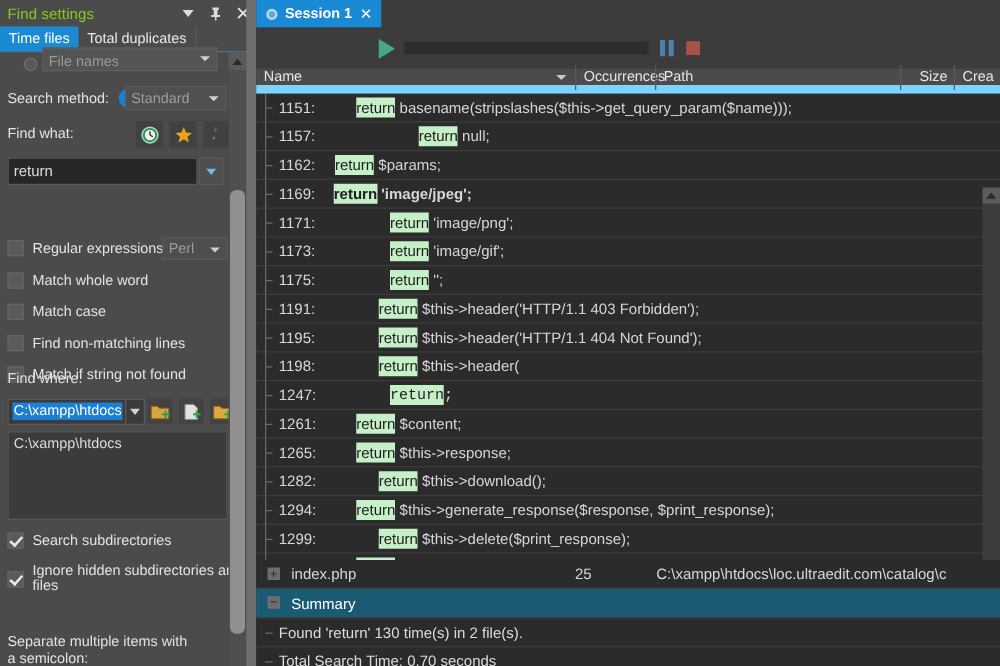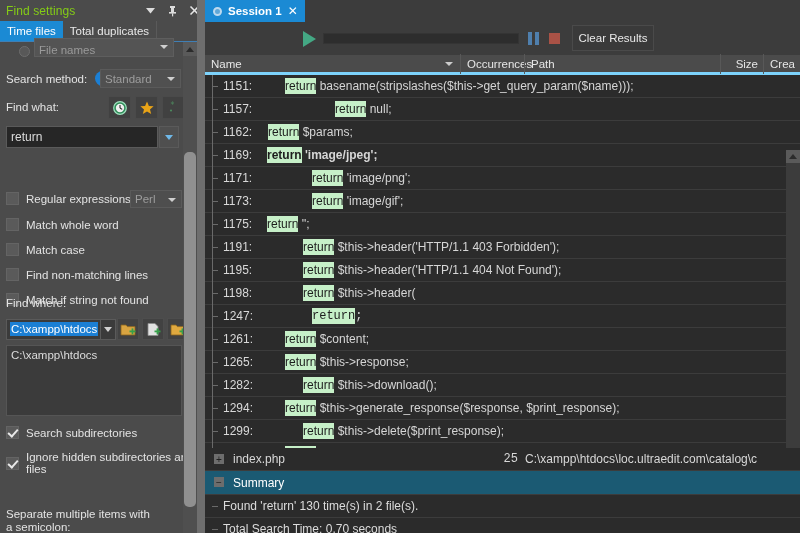--- a/index.html
+++ b/index.html
@@ -196,21 +196,21 @@
   .pause-ico span { width: 4px; height: 13px; background: #4f7fad; display: block; }
   .stop-ico { position: absolute; left: 344px; top: 11px; width: 11px; height: 11px; background: #a95246; cursor: pointer; }
   .clear-btn {
     position: absolute; left: 367px; top: 3px; width: 82px; height: 26px;
     background: #3a3a3a; border: 1px solid #4a4a4a; color: #e9e9e9;
     font-size: 11.5px; display: flex; align-items: center; justify-content: center; cursor: pointer;
   }
 
   .rp-head {
     height: 20px; background: #4b4b4b; display: flex; align-items: center;
-    font-size: 11.5px; color: #e6e6e6; border-bottom: 3px solid #7dd3fc;
+    font-size: 11.5px; color: #e6e6e6; border-bottom: 7px solid #7dd3fc;
     position: relative;
   }
   .hcell { height: 20px; display: flex; align-items: center; padding-left: 6px; position: relative; }
   .hcell + .hcell { border-left: 1px solid #585858; }
   .hcell .sortarrow {
     position: absolute; right: 7px; top: 8px; width: 0; height: 0;
     border-left: 4px solid transparent; border-right: 4px solid transparent; border-top: 4px solid #cccccc;
   }
   .hcell.right { justify-content: flex-end; padding-right: 5px; padding-left: 0; }
 
@@ -231,21 +231,21 @@
   .file-row {
     height: 23px; display: flex; align-items: center; background: #2b2b2b;
     border-bottom: 1px solid #3c3c3c; position: relative; font-size: 12px; color: #d8d8d8;
   }
   .expander {
     position: absolute; left: 9px; top: 6px; width: 10px; height: 10px;
     background: #6d6d6d; display: flex; align-items: center; justify-content: center;
   }
   .expander i { font-style: normal; color: #1f1f1f; font-size: 10px; line-height: 9px; }
   .file-name { margin-left: 28px; }
-  .occ-col { position: absolute; left: 255px; width: 58px; text-align: right; font-family: Liberation Mono, monospace; }
+  .occ-col { position: absolute; left: 255px; width: 58px; text-align: left; }
   .path-col { position: absolute; left: 320px; }
   .size-col { position: absolute; left: 0px; width: 775px; text-align: right; }
 
   .summary-row {
     height: 23px; background: #1b5a73; display: flex; align-items: center;
     position: relative; font-size: 12px; color: #ffffff;
   }
   .summary-row .expander { background: #6d6d6d; }
   .sum-line {
     height: 23px; background: #2b2b2b; display: flex; align-items: center;
@@ -445,23 +445,20 @@
     </div>
 
     <div class="rp-toolbar">
       <div class="play-tri"></div>
       <div class="progress-bar"></div>
       <div class="pause-ico">
           <span></span>
           <span></span>
         </div>
       <div class="stop-ico"></div>
-      <div class="clear-btn">
-        <span>Clear Results</span>
-      </div>
     </div>
 
     <div class="rp-head">
       <div class="hcell" style="width:255px">
         <span>Name</span>
         <span class="sortarrow"></span>
       </div>
       <div class="hcell" style="width:64px">
         <span>Occurrences</span>
       </div>
@@ -511,21 +508,21 @@
         <div class="res-row">
           <span class="tree-vert"></span>
           <span class="tree-tick"></span>
           <span class="lineno">1173:</span>
           <span class="code" style="margin-left: 45px;"><span class="hl">return</span><span> 'image/gif';</span></span>
         </div>
         <div class="res-row">
           <span class="tree-vert"></span>
           <span class="tree-tick"></span>
           <span class="lineno">1175:</span>
-          <span class="code" style=""><span class="hl">return</span><span> '';</span></span>
+          <span class="code" style="margin-left: 45px;"><span class="hl">return</span><span> '';</span></span>
         </div>
         <div class="res-row">
           <span class="tree-vert"></span>
           <span class="tree-tick"></span>
           <span class="lineno">1191:</span>
           <span class="code" style="margin-left: 36px;"><span class="hl">return</span><span> $this-&gt;header('HTTP/1.1 403 Forbidden');</span></span>
         </div>
         <div class="res-row">
           <span class="tree-vert"></span>
           <span class="tree-tick"></span>

